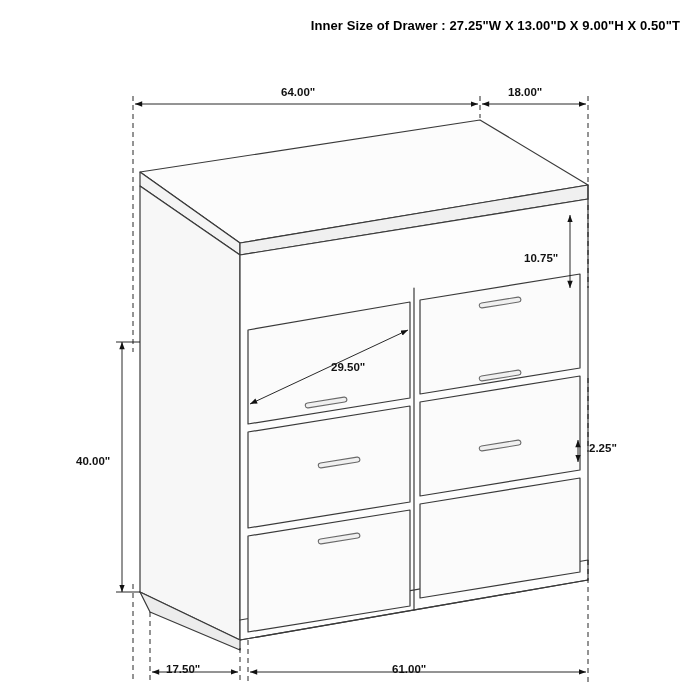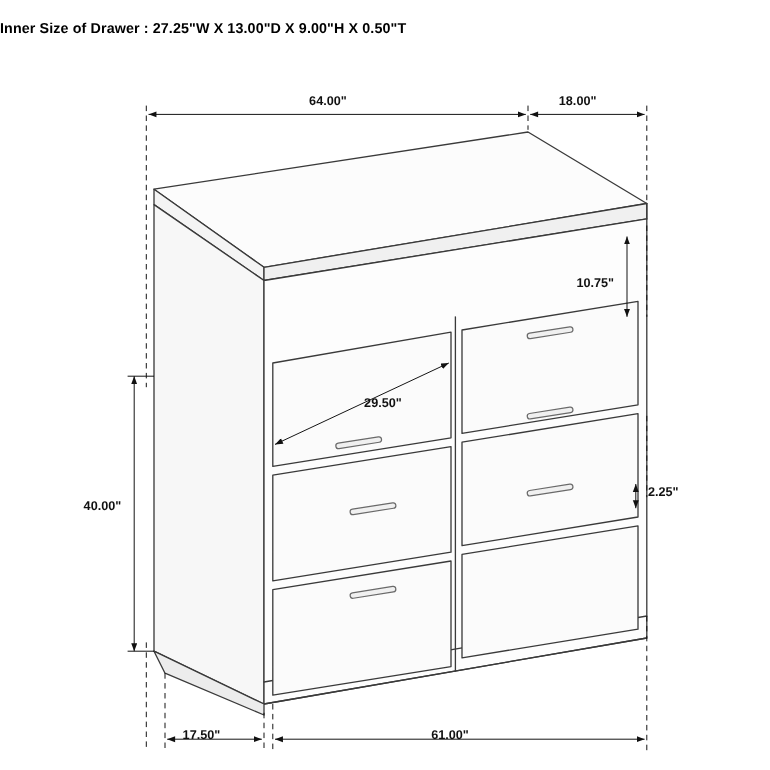--- a/index.html
+++ b/index.html
@@ -18,21 +18,21 @@
   #stage {
     position: relative;
     width: 700px;
     height: 700px;
   }
   .title {
     position: absolute;
     top: 18px;
     left: 0;
     width: 680px;
-    text-align: left;
+    text-align: right;
     font-size: 13px;
     font-weight: bold;
     letter-spacing: 0.1px;
   }
   svg.drawing {
     position: absolute;
     top: 0;
     left: 0;
     width: 700px;
     height: 700px;

